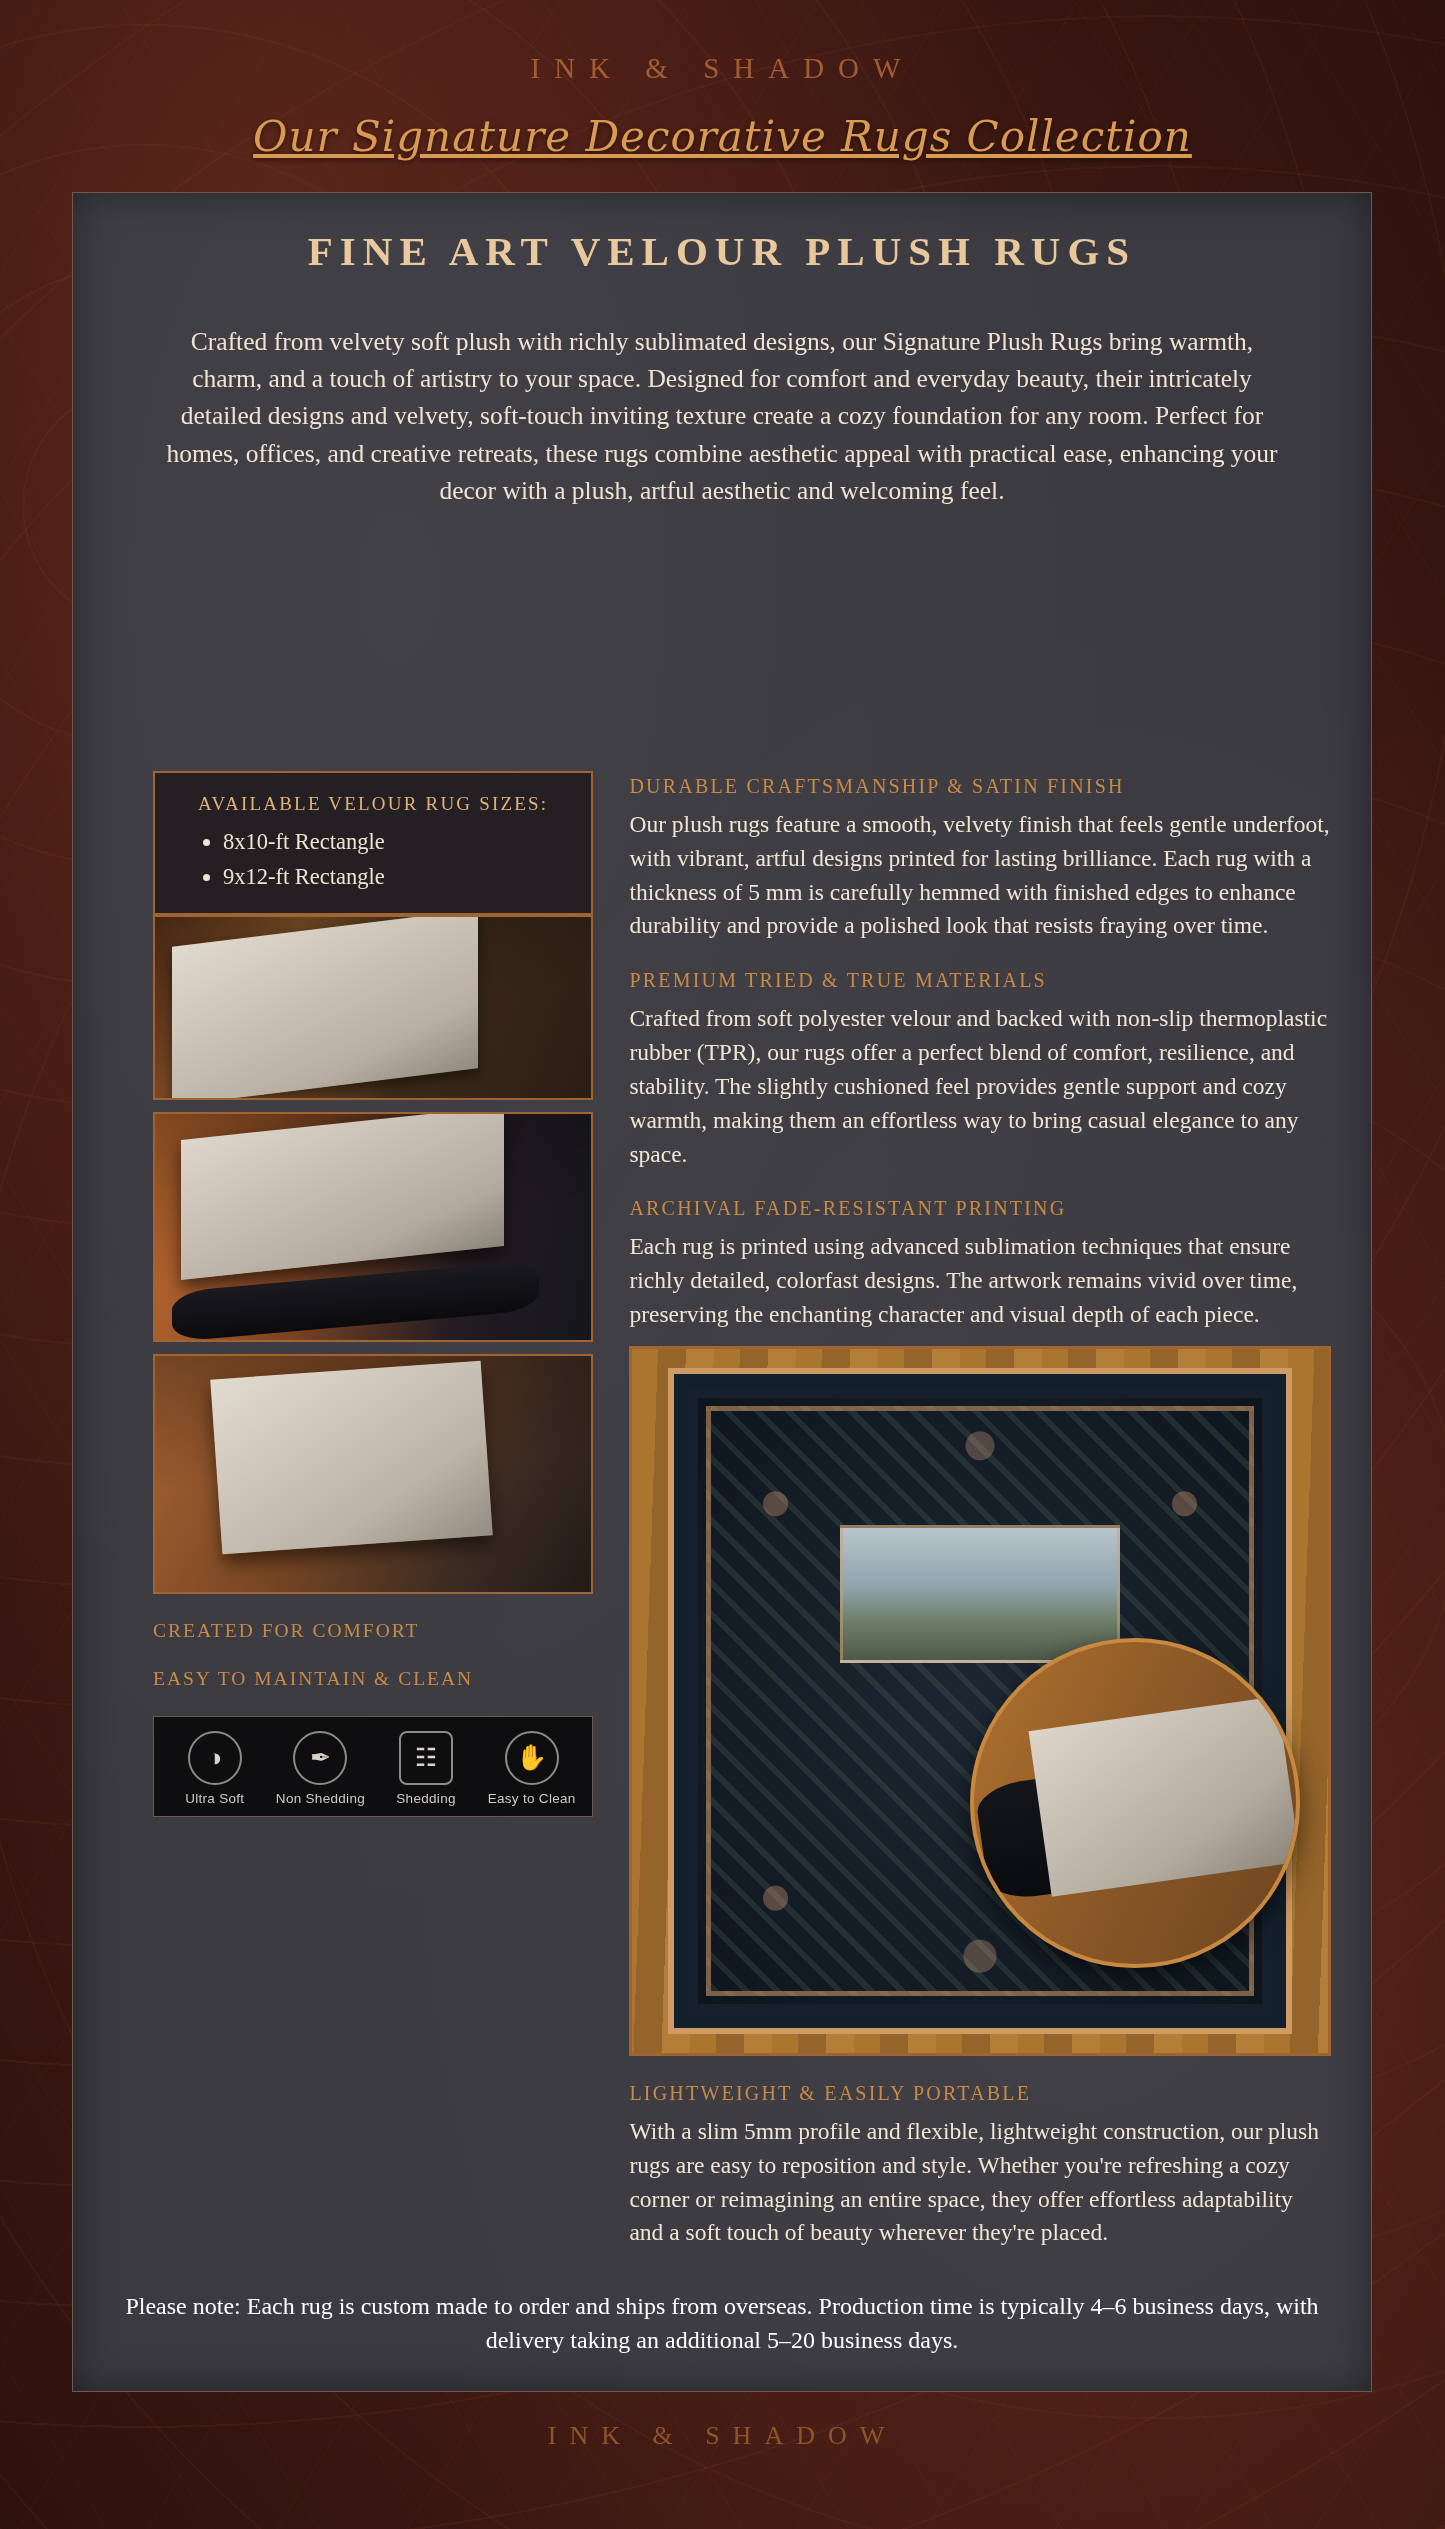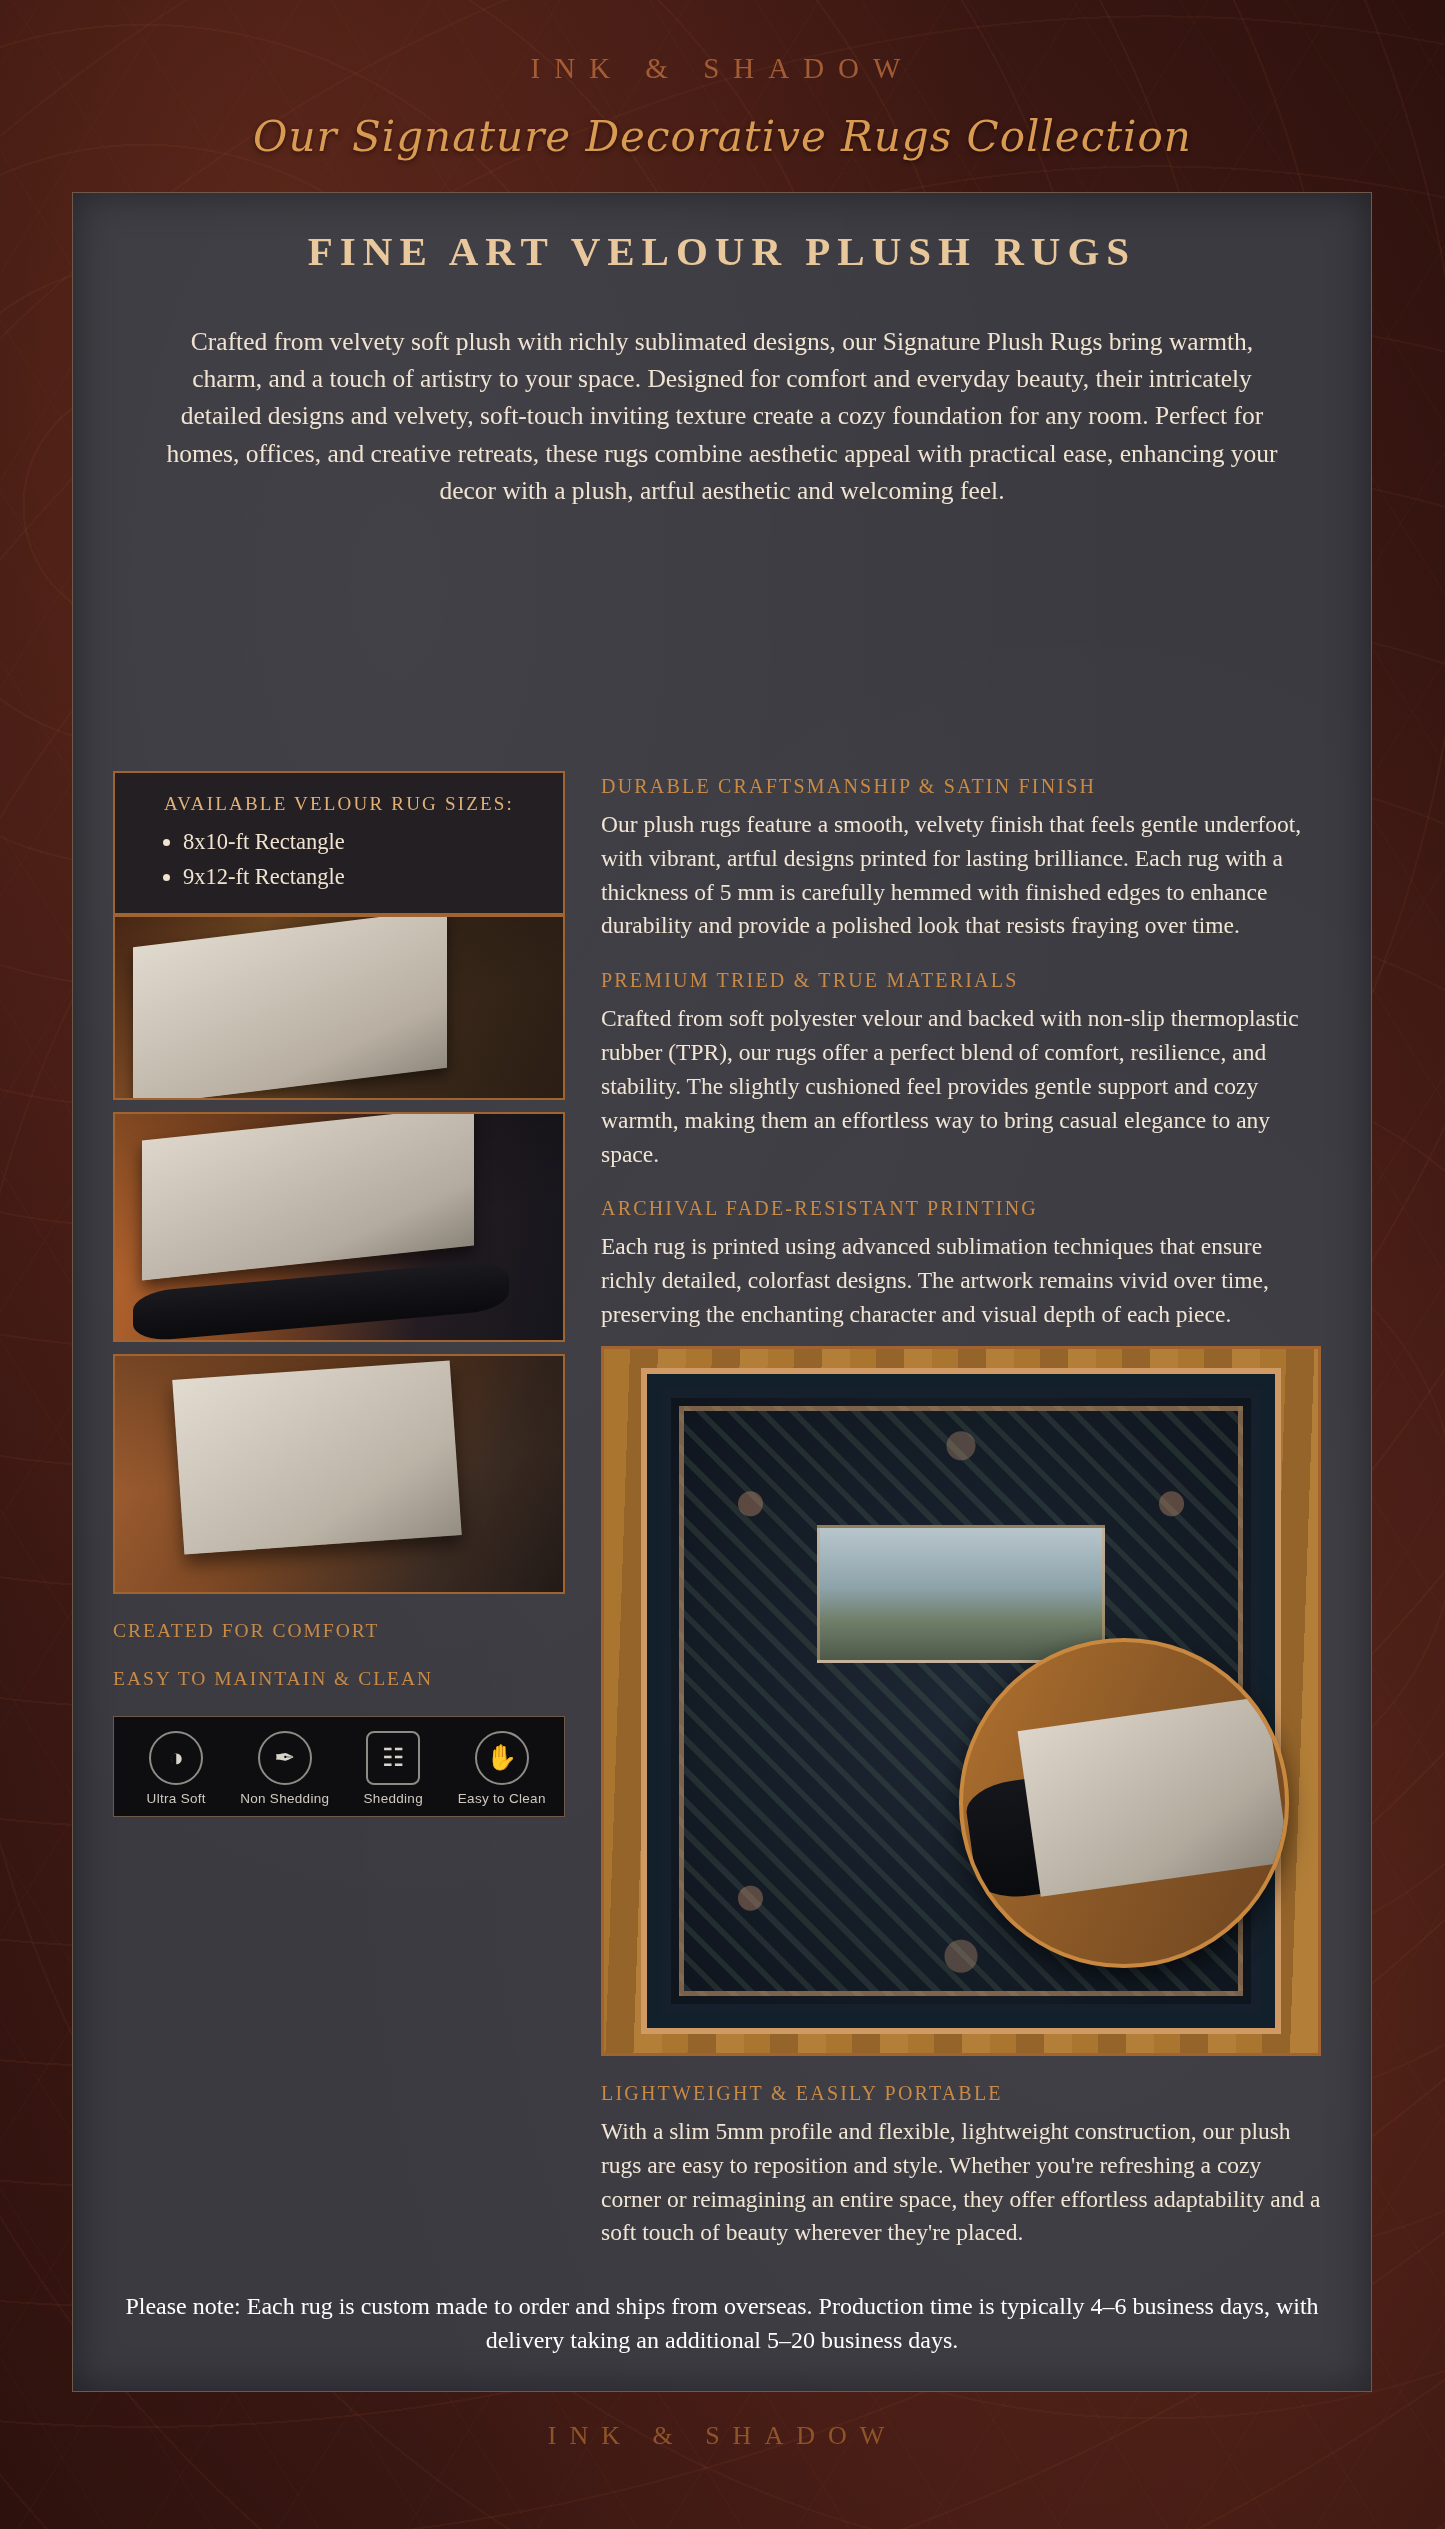--- a/index.html
+++ b/index.html
@@ -44,20 +44,21 @@
   }
   .brand-script {
     position:absolute; top:112px; left:0; width:100%;
     text-align:center;
     font-family:"DejaVu Serif", serif;
     font-style:italic;
     font-size:42px;
     color:#d99a52;
     letter-spacing:1px;
     text-shadow:0 2px 5px rgba(0,0,0,.5);
+    text-decoration:underline;
   }
 
   
   .panel {
     position:absolute;
     left:72px; top:192px;
     width:1300px; height:2200px;
     background:#3b3a41;
     border:1px solid #6d5a4a;
     box-shadow:0 0 40px rgba(0,0,0,.45) inset;
@@ -89,21 +90,21 @@
   }
 
   
   .cols {
     position:absolute;
     top:578px; left:0; width:100%;
     padding:0 40px;
     display:flex;
     gap:36px;
   }
-  .col-left { width:452px; }
+  .col-left { width:452px;margin-left:40px; }
   .col-right { width:720px; }
 
   .h-rule-box {
     border:2px solid #a1632f;
     background:#231f22;
     padding:20px 26px 18px 26px;
   }
   .sizes-title {
     color:#e2b178;
     letter-spacing:2.2px;

